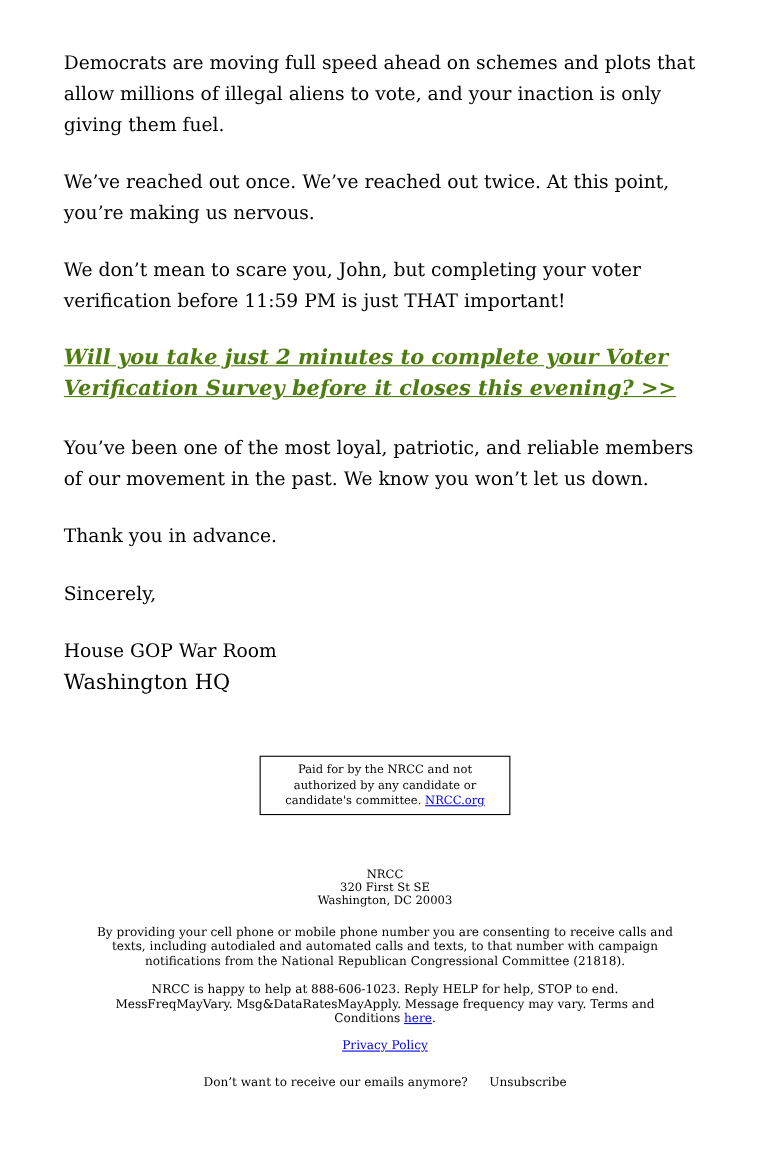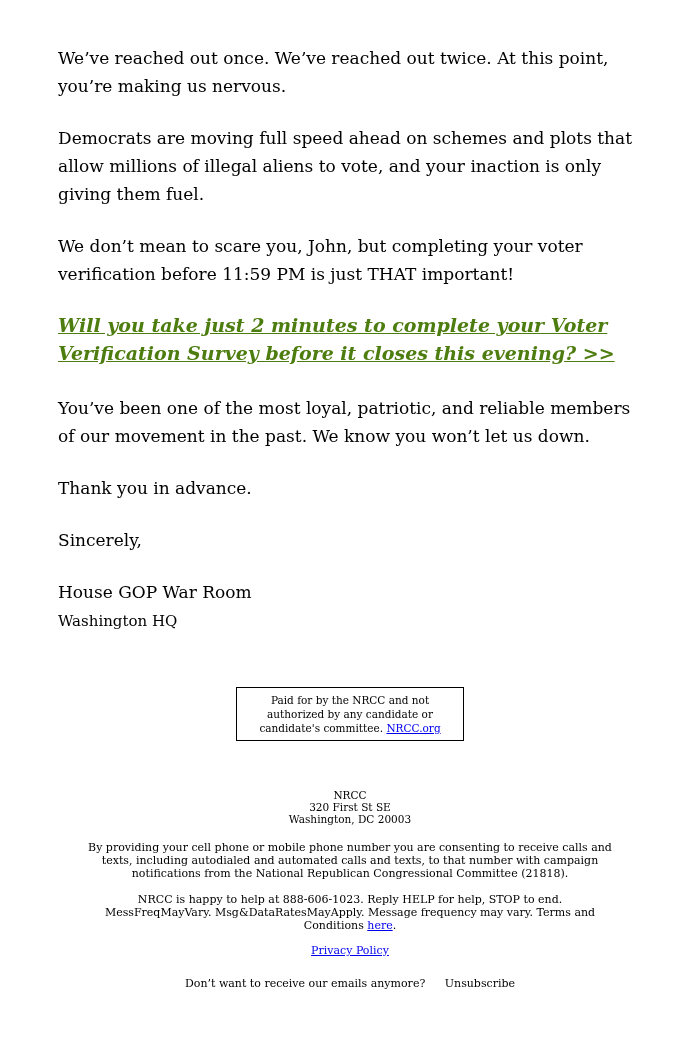--- a/index.html
+++ b/index.html
@@ -22,21 +22,21 @@
     color: #4d7c0f;
     font-weight: bold;
     font-style: italic;
     font-size: 19px;
     line-height: 24px;
     text-decoration: underline;
     cursor: pointer;
   }
   .signature { margin-bottom: 0; }
   .sig-name { font-size: 17px; }
-  .sig-sub { font-size: 15px; }
+  .sig-sub { font-size: 19px; }
   .disclaimer-wrap { margin-top: 52px; text-align: center; }
   .disclaimer-box {
     display: inline-block;
     width: 228px;
     border: 1px solid #000000;
     padding: 5px 8px;
     font-size: 10.5px;
     line-height: 14px;
     text-align: center;
   }
@@ -70,22 +70,22 @@
   .unsub { margin-top: 20px; font-size: 11px; }
   .unsub-link { cursor: pointer; margin-left: 16px; }
 </style>
 </head>
 <body>
 
 <div class="page">
 
   <div class="content">
 
+    <p class="para">Democrats are moving full speed ahead on schemes and plots that allow millions of illegal aliens to vote, and your inaction is only giving them fuel.</p>
     <p class="para">We’ve reached out once. We’ve reached out twice. At this point, you’re making us nervous.</p>
-    <p class="para">Democrats are moving full speed ahead on schemes and plots that allow millions of illegal aliens to vote, and your inaction is only giving them fuel.</p>
     <p class="para">We don’t mean to scare you, John, but completing your voter verification before 11:59 PM is just THAT important!</p>
 
     <p class="para cta-para">
       <a href="#" class="cta-link">Will you take just 2 minutes to complete your Voter Verification Survey before it closes this evening? &gt;&gt;</a>
     </p>
 
     <p class="para">You’ve been one of the most loyal, patriotic, and reliable members of our movement in the past. We know you won’t let us down.</p>
     <p class="para">Thank you in advance.</p>
     <p class="para">Sincerely,</p>
 

